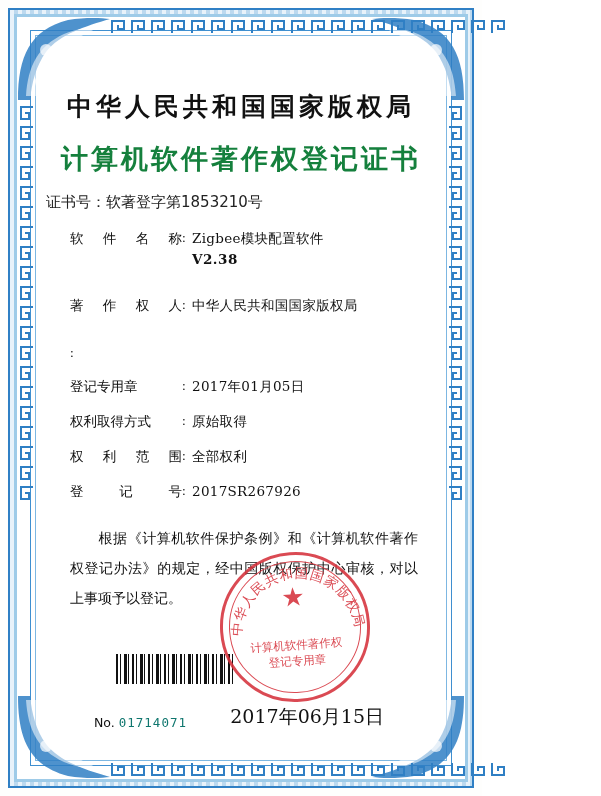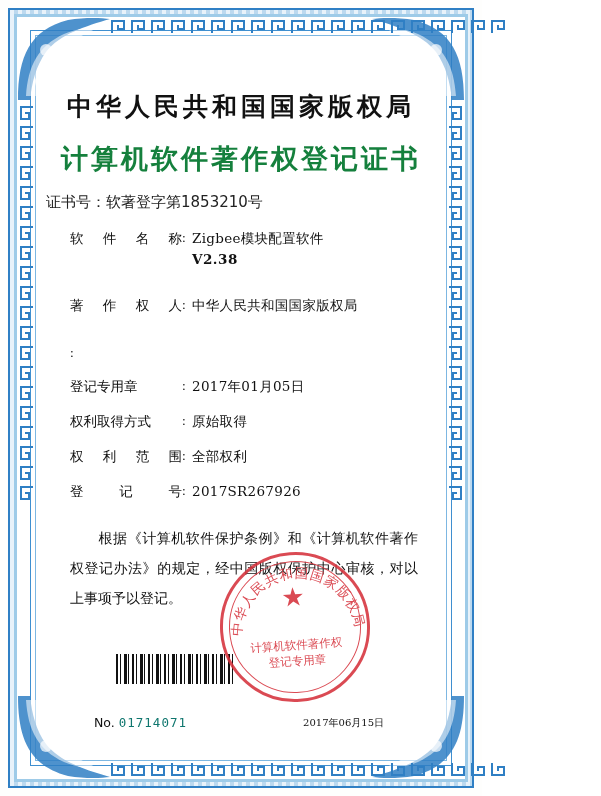--- a/index.html
+++ b/index.html
@@ -180,21 +180,21 @@
   .docnum .num {
     color: #0f766e;
     letter-spacing: 1px;
     font-family: "DejaVu Sans Mono", "Liberation Mono", monospace;
   }
 
   .issue-date {
     position: absolute;
     right: 52px;
     bottom: 20px;
-    font-size: 10px;
+    font-size: 19px;
     color: #111;
     font-family: "DejaVu Serif", "Liberation Serif", serif;
   }
 
   
   .seal {
     position: absolute;
     right: 66px;
     bottom: 48px;
     width: 150px;

